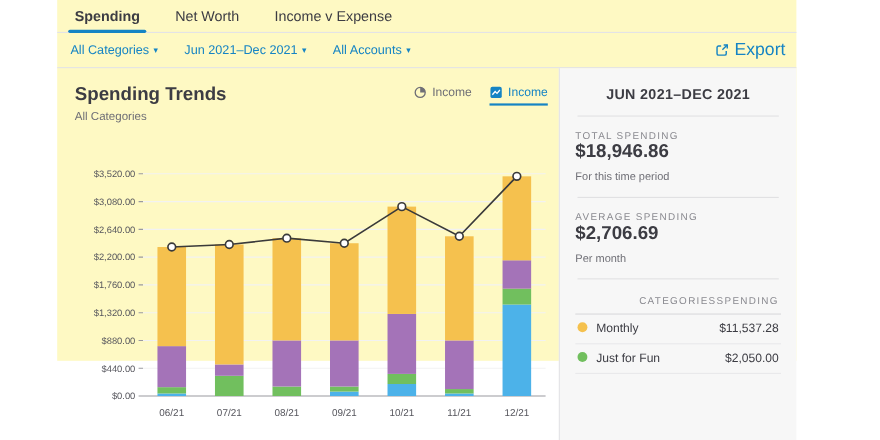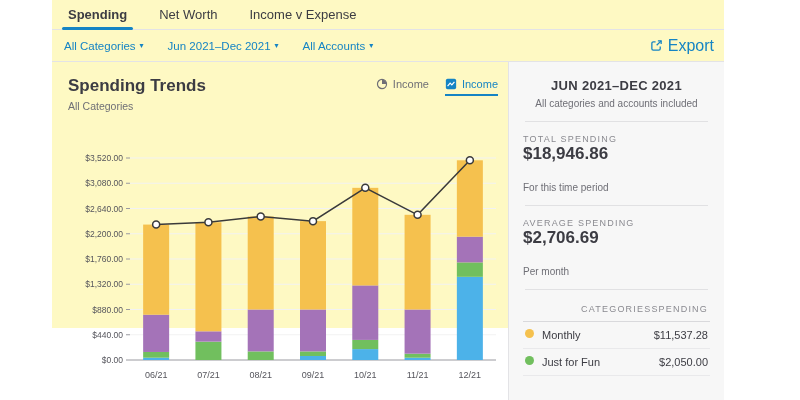--- a/index.html
+++ b/index.html
@@ -33,21 +33,21 @@
   #trend-chart{margin-top:34px;display:block}
 
   
   .sidebar{width:216px;background:#f7f7f7;border-left:1px solid #e3e3e6;padding:16px 14px 0;height:338px}
   .sb-title{font-size:13px;font-weight:bold;text-align:center;color:#3c3c43;letter-spacing:.3px}
   .sb-sub{font-size:10px;color:#6f6f76;text-align:center;margin-top:5px}
   hr.sb-div{border:none;border-top:1px solid #e1e1e3;margin:12px 2px}
   .stat{}
   .stat-label{font-size:9px;color:#8a8a90;letter-spacing:1.2px}
   .stat-value{font-size:17px;font-weight:bold;margin-top:0;color:#3c3c43}
-  .stat-cap{font-size:10px;color:#6f6f76;margin-top:18px}
+  .stat-cap{font-size:10px;color:#6f6f76;margin-top:8px}
   .cat-header{display:flex;justify-content:flex-end;font-size:9px;color:#8a8a90;letter-spacing:1.2px;padding:2px 2px 7px;border-bottom:1px solid #d9d9dc}
   .cat-row{display:flex;align-items:flex-start;padding:7px 2px;border-bottom:1px solid #e9e9eb;font-size:11px;cursor:pointer}
   .dot{width:9px;height:9px;border-radius:50%;margin-right:8px;flex:none}
   .cat-name{flex:1;color:#3c3c43}
   .cat-val{color:#3c3c43}
 </style>
 </head>
 <body>
 
 <div class="container">
@@ -186,21 +186,20 @@
           <circle cx="192.7142857142857" cy="70.5340909090909" r="3.5" fill="#fff" stroke="#3a3a3a" stroke-width="1.5"></circle>
           <circle cx="245" cy="75.125" r="3.5" fill="#fff" stroke="#3a3a3a" stroke-width="1.5"></circle>
           <circle cx="297.2857142857143" cy="41.84090909090909" r="3.5" fill="#fff" stroke="#3a3a3a" stroke-width="1.5"></circle>
           <circle cx="349.5714285714286" cy="68.8125" r="3.5" fill="#fff" stroke="#3a3a3a" stroke-width="1.5"></circle>
           <circle cx="401.8571428571429" cy="14.295454545454533" r="3.5" fill="#fff" stroke="#3a3a3a" stroke-width="1.5"></circle>
         </svg>
     </section>
 
     <aside class="sidebar">
       <div class="sb-title">JUN 2021–DEC 2021</div>
-      <div class="sb-sub">All categories and accounts included</div>
       <hr class="sb-div">
       <div class="stat">
         <div class="stat-label">TOTAL SPENDING</div>
         <div class="stat-value">$18,946.86</div>
         <div class="stat-cap">For this time period</div>
       </div>
       <hr class="sb-div">
       <div class="stat">
         <div class="stat-label">AVERAGE SPENDING</div>
         <div class="stat-value">$2,706.69</div>

